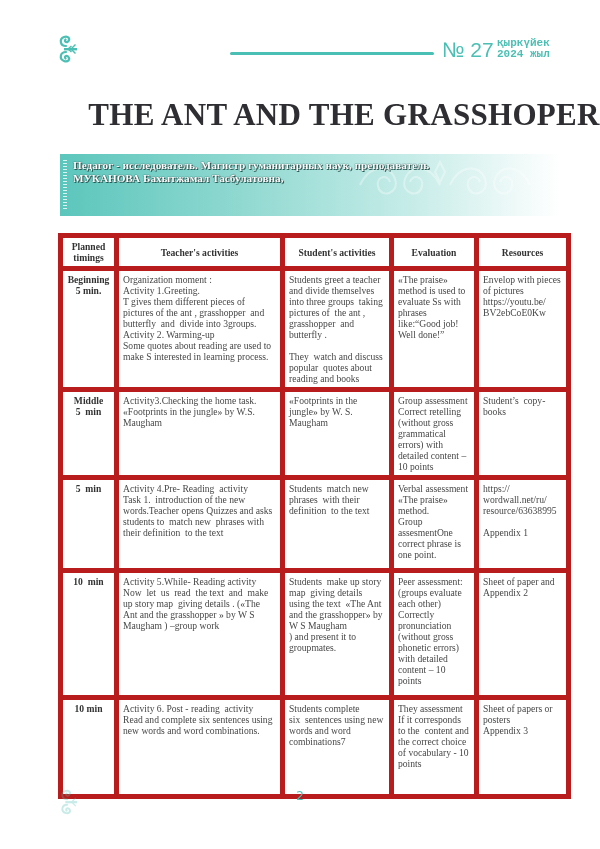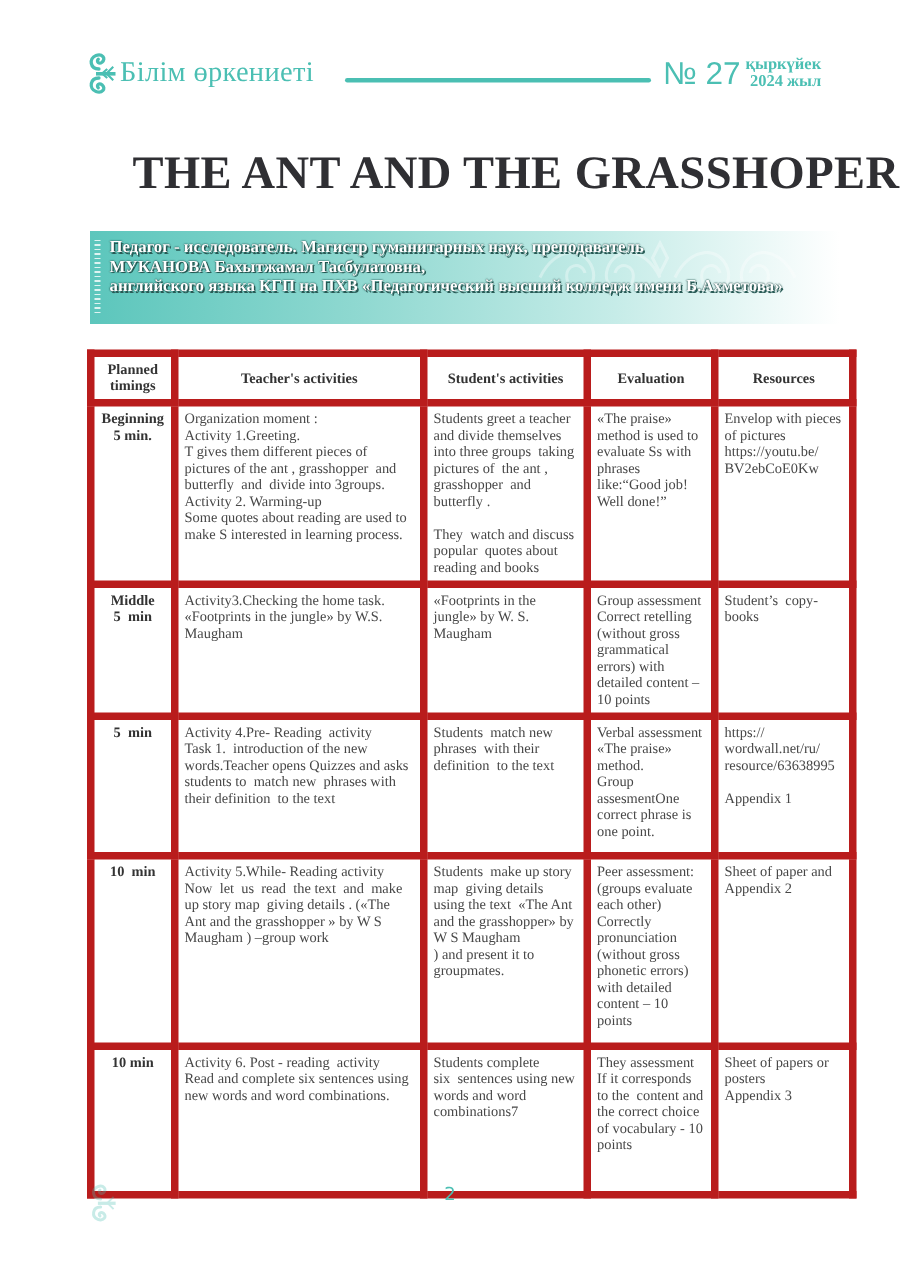--- a/index.html
+++ b/index.html
@@ -5,21 +5,21 @@
   html, body { margin: 0; padding: 0; background: #ffffff; }
   body { width: 600px; height: 849px; position: relative; overflow: hidden;
          font-family: "DejaVu Serif", "Liberation Serif", serif; color: #3a3a3a; }
   .header { position: absolute; top: 33px; left: 56px; width: 500px; height: 34px; }
   .logo-icon { position: absolute; left: 0; top: 0; width: 22px; height: 32px; }
   .logo-text { position: absolute; left: 24px; top: 5px; font-family: "Liberation Serif", serif;
                font-size: 19px; color: #4bbfb3; letter-spacing: 0.2px; }
   .header-line { position: absolute; left: 174px; top: 19px; width: 204px; height: 3px; background: #4bbfb3; border-radius: 2px; }
   .issue { position: absolute; left: 386px; top: 5px; font-family: Liberation Sans, sans-serif;
            font-size: 21px; color: #4bbfb3; }
-  .date { position: absolute; left: 441px; top: 5px; font-family: Liberation Serif, serif;
+  .date { position: absolute; left: 441px; top: 5px; font-family: Liberation Mono, monospace;
           font-size: 11px; line-height: 11px; color: #4bbfb3; font-weight: bold; text-align: right; }
   .title { position: absolute; top: 97px; left: 0; width: 600px; text-align: center;
            font-family: "Liberation Serif", serif; font-weight: bold; font-size: 31px;
            color: #2f2f33; letter-spacing: 0.3px; margin-left: 44px; }
   .banner { position: absolute; top: 154px; left: 60px; width: 500px; height: 62px;
             background: linear-gradient(90deg, #5cc6bc 0%, #8ed8d0 35%, #c6ece8 70%, #ffffff 100%); }
   .banner-stripes { position: absolute; left: 3px; top: 6px; width: 4px; height: 50px;
             background: repeating-linear-gradient(180deg, #ffffff 0 1px, transparent 1px 3px); opacity: 0.8; }
   .banner-ornament { position: absolute; right: 20px; top: 0; width: 200px; height: 62px; opacity: 0.35; }
   .banner-text { position: absolute; left: 13px; top: 5px; font-family: "Liberation Serif", serif;
@@ -44,21 +44,20 @@
     <g fill="none" stroke="#4bbfb3" stroke-width="2.2" stroke-linecap="round">
       <path d="M10 13 C4 13 3 6 8 4 C12 2.5 15 6 12 8.5 C10 10 8 8 9.5 6.5"></path>
       <path d="M10 19 C4 19 3 26 8 28 C12 29.5 15 26 12 23.5 C10 22 8 24 9.5 25.5"></path>
     </g>
     <g fill="#4bbfb3">
       <rect x="8" y="15" width="13" height="2.4"></rect>
       <path d="M14 16 L19 11 L20 12 L16 16 L20 20 L19 21 Z"></path>
       <path d="M11 16 L15 12.5 L16 13.5 L13 16 L16 18.5 L15 19.5 Z"></path>
     </g>
   </svg>
-  <span class="logo-text">Білім өркениеті</span>
   <div class="header-line"></div>
   <span class="issue">№ 27</span>
   <div class="date">
     <div>қыркүйек</div>
     <div>2024 жыл</div>
   </div>
 </div>
 
 <div class="title">THE ANT AND THE GRASSHOPER</div>
 
@@ -69,21 +68,20 @@
       <path d="M20 31 C30 10 50 10 55 25 C60 40 40 45 38 32 C36 22 48 20 50 28"></path>
       <path d="M100 31 C90 10 70 10 65 25 C60 40 80 45 82 32 C84 22 72 20 70 28"></path>
       <path d="M110 31 C120 10 140 10 145 25 C150 40 130 45 128 32 C126 22 138 20 140 28"></path>
       <path d="M190 31 C180 10 160 10 155 25 C150 40 170 45 172 32 C174 22 162 20 160 28"></path>
       <path d="M100 8 L105 18 L100 28 L95 18 Z"></path>
     </g>
   </svg>
   <div class="banner-text">
     <div>Педагог - исследователь. Магистр гуманитарных наук, преподаватель</div>
     <div>МУКАНОВА Бахытжамал Тасбулатовна,</div>
-    <div>английского языка КГП на ПХВ «Педагогический высший колледж имени Б.Ахметова»</div>
   </div>
 </div>
 
 <table class="plan">
   <colgroup>
     <col style="width:56px">
       <col style="width:166px">
       <col style="width:109px">
       <col style="width:85px">
       <col style="width:92px">

